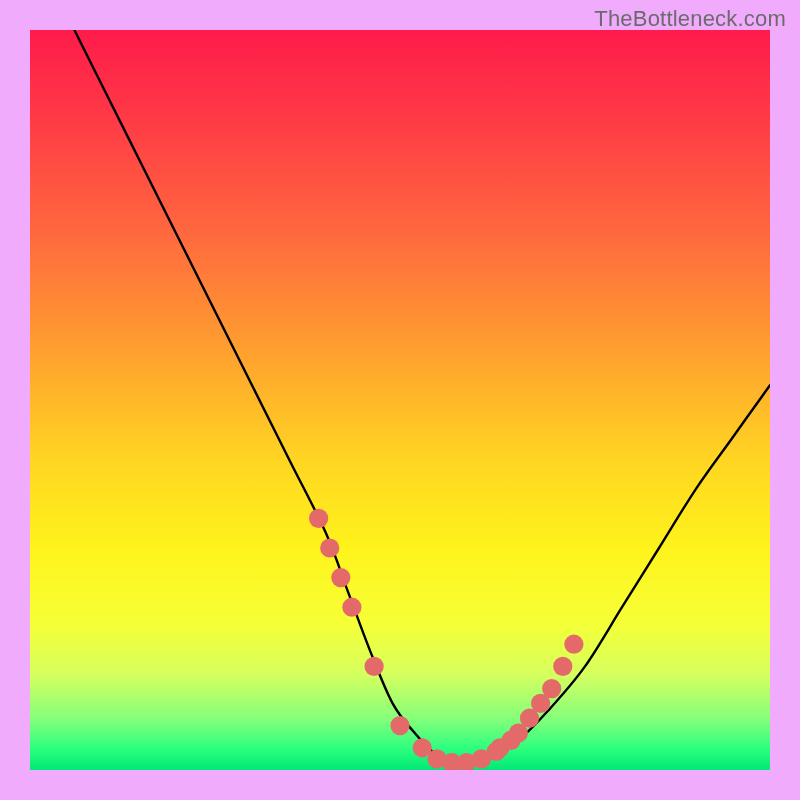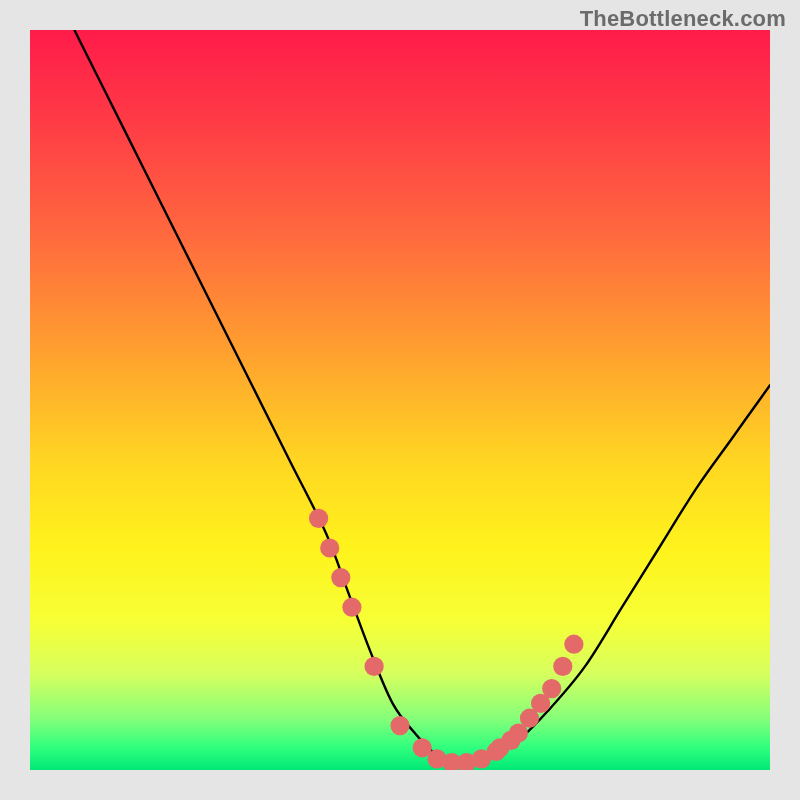--- a/index.html
+++ b/index.html
@@ -8,22 +8,21 @@
     width: 800px;
     height: 800px;
     background: #000;
     overflow: hidden;
     font-family: Arial, Helvetica, sans-serif;
   }
   .chart-wrap {
     position: relative;
     width: 800px;
     height: 800px;
-    background: #e5e5e5;
-    font-weight: bold;
+    background: #f0abfc;
   }
   .plot-area {
     position: absolute;
     left: 30px;
     top: 30px;
     width: 740px;
     height: 740px;
     background: linear-gradient(
       to bottom,
       #ff1b4a 0%,

